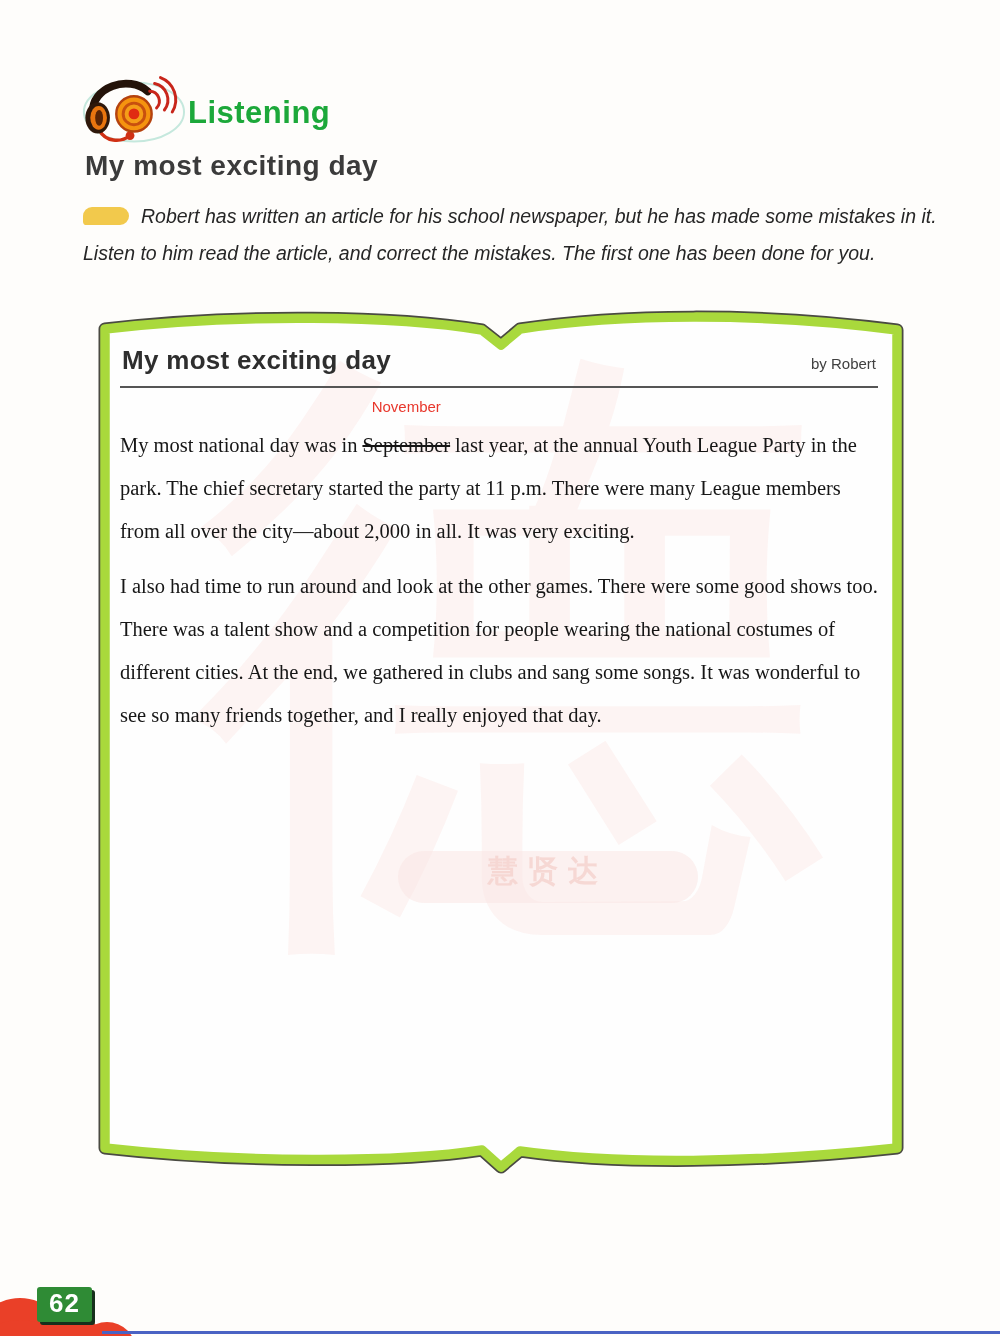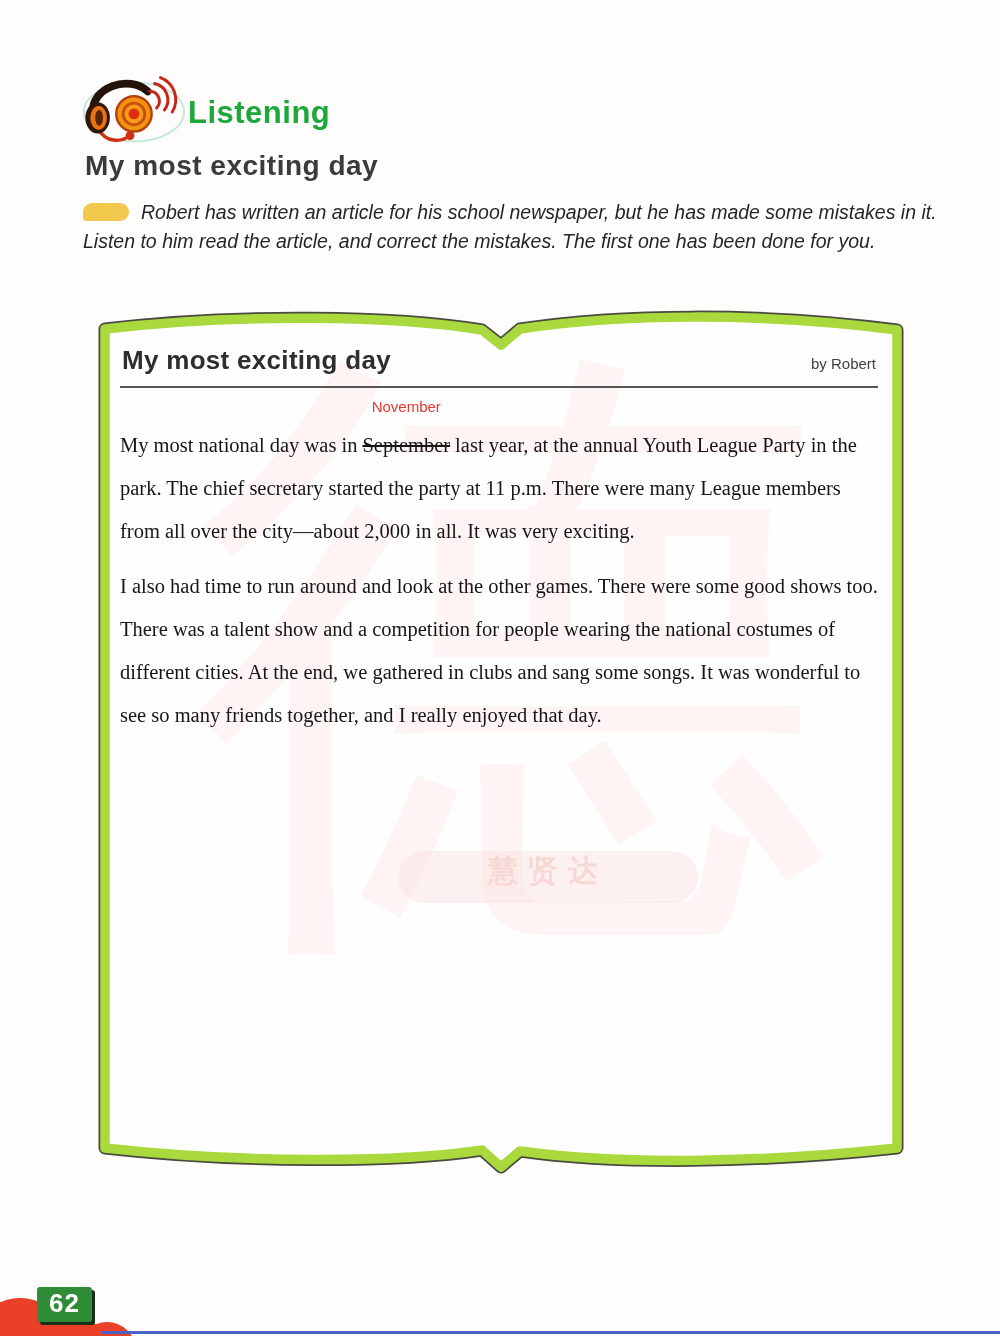--- a/index.html
+++ b/index.html
@@ -7,21 +7,21 @@
   #page{position:relative;width:1000px;height:1336px;background:#fefdfb;overflow:hidden;padding-left:20px;}
 
   
   .listen-row{position:absolute;left:78px;top:74px;display:flex;align-items:center;}
   .listen-icon{width:108px;height:72px;flex:0 0 auto;}
   .listen-label{color:#1ca83a;font-size:31px;font-weight:bold;letter-spacing:.5px;margin-left:2px;margin-top:6px;}
 
   .page-heading{position:absolute;left:85px;top:150px;font-size:28px;font-weight:bold;color:#3b3b3b;letter-spacing:.5px;}
 
   .instruction{position:absolute;left:83px;top:198px;width:862px;font-style:italic;
-    font-size:19.5px;line-height:29px;color:#262626;}
+    font-size:19.5px;line-height:37px;color:#262626;}
   .bullet{display:inline-block;width:46px;height:18px;background:#f2c94c;border-radius:10px 10px 10px 4px;
     margin-right:12px;vertical-align:-2px;}
 
   
   .book{position:absolute;left:98px;top:299px;width:806px;height:882px;}
   .book svg.frame{position:absolute;left:0;top:0;width:100%;height:100%;}
   .book-content{position:absolute;left:22px;top:46px;right:26px;bottom:22px;}
 
   .art-head{display:flex;justify-content:space-between;align-items:flex-end;padding:0 2px;}
   .art-title{font-size:26px;font-weight:bold;color:#2e2e2e;letter-spacing:.3px;}

